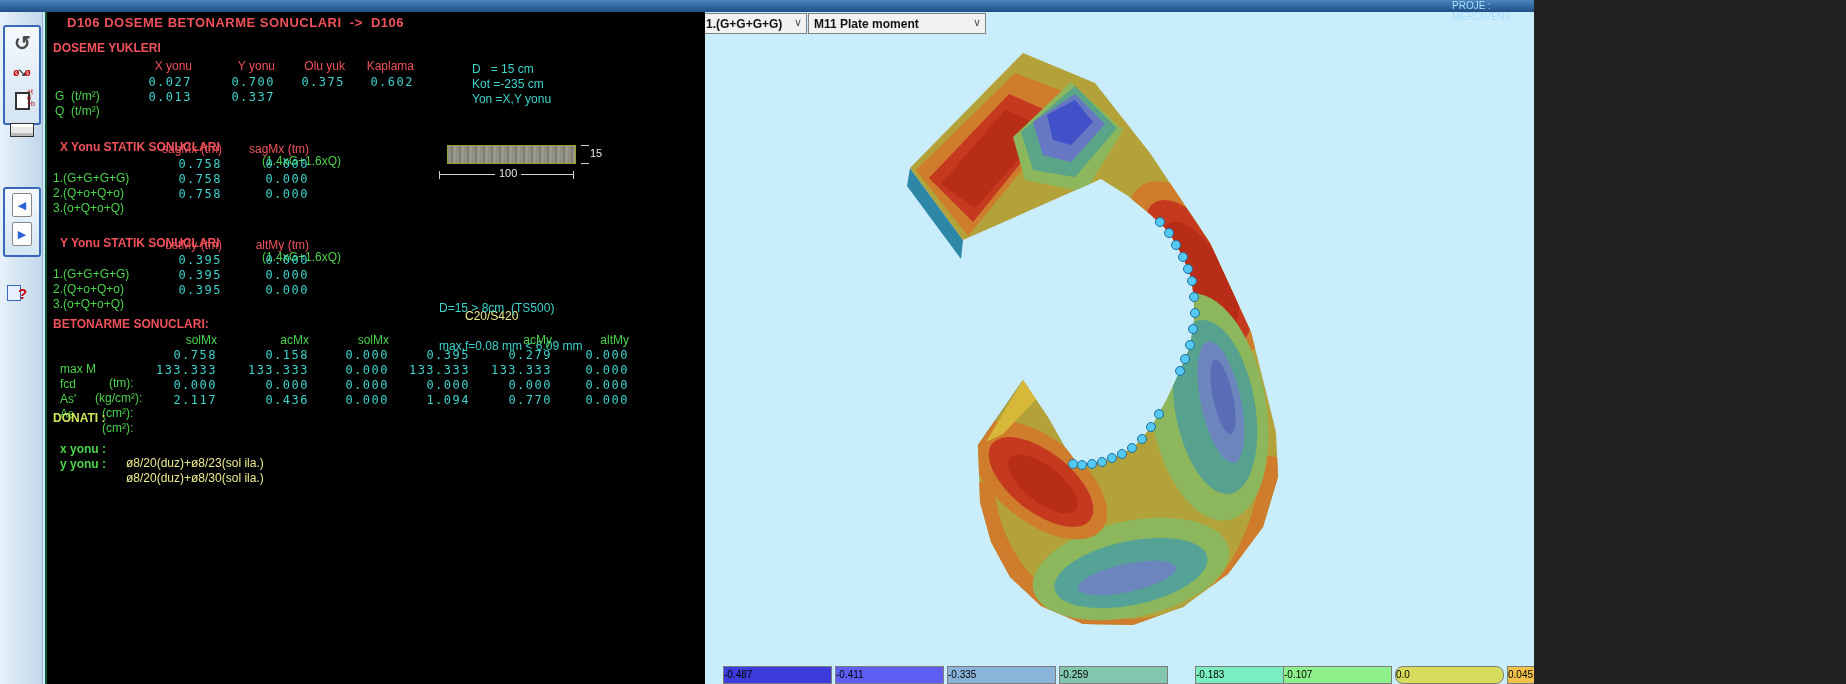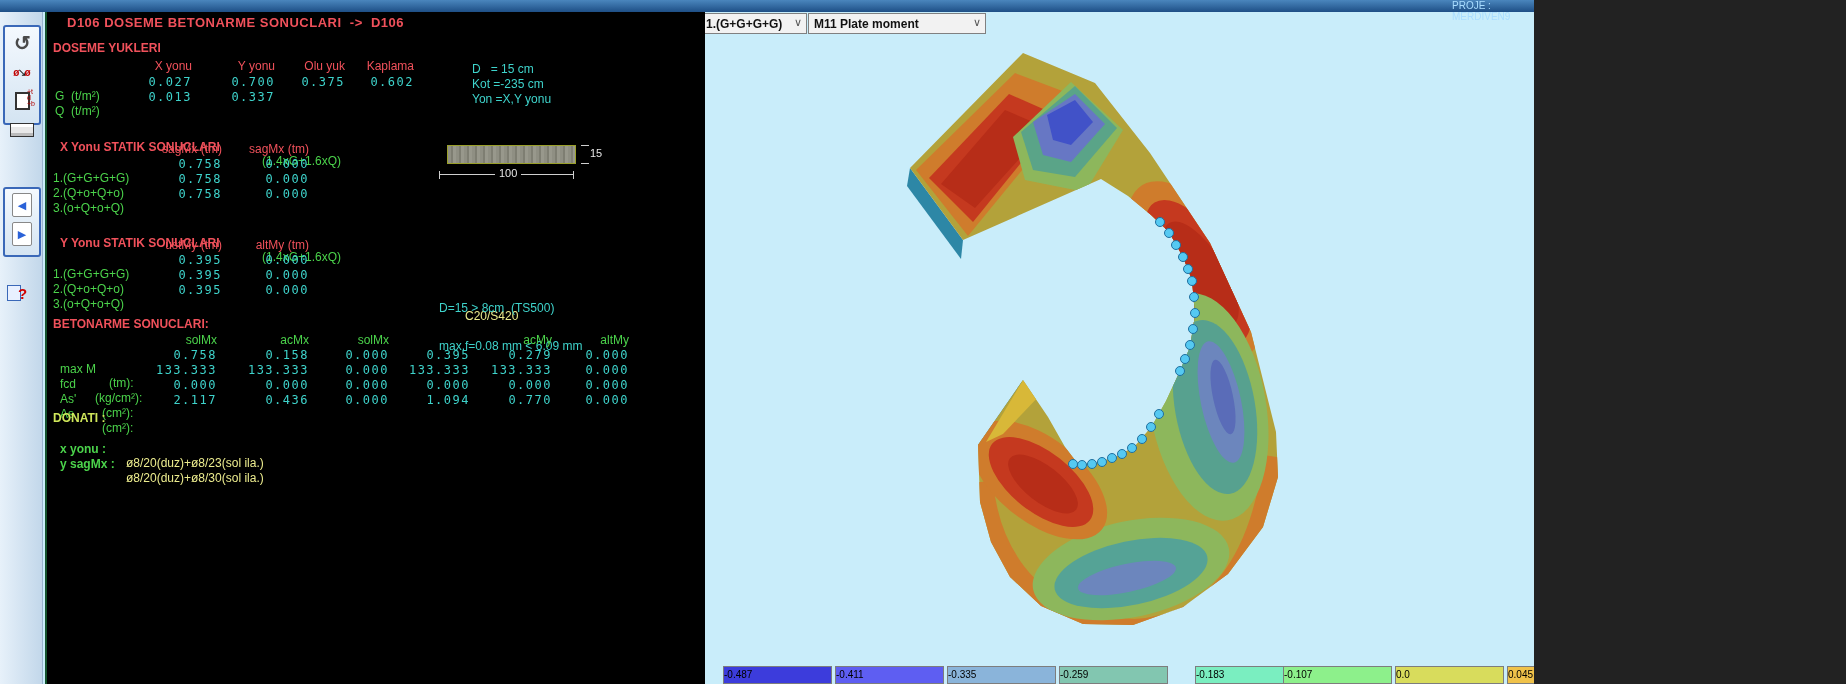--- a/index.html
+++ b/index.html
@@ -250,21 +250,21 @@
       <span class="vc dc5 cyan num">0.770</span>
       <span class="vc dc6 cyan num">0.000</span>
     </div>
 
     <div class="prow" style="top:399px;"><span class="lab ygreen bold" style="left:6px;">DONATI :</span></div>
     <div class="prow" style="top:416px;">
       <span class="lab green bold" style="left:13px;">x yonu :</span>
       <span class="lab yellow" style="left:79px;">ø8/20(duz)+ø8/23(sol ila.)</span>
     </div>
     <div class="prow" style="top:431px;">
-      <span class="lab green bold" style="left:13px;">y sagMx :</span>
+      <span class="lab green bold" style="left:13px;">y yonu :</span>
       <span class="lab yellow" style="left:79px;">ø8/20(duz)+ø8/30(sol ila.)</span>
     </div>
   </div>
 
   <div class="viewport">
     <svg width="1143" height="672" viewBox="0 0 1143 672">
       <defs>
         <clipPath id="slabClip">
           <path d="M207,156 L320,41 L392,71
                    L447,141 L507,231 L548,320 L573,420 L575,465 L560,515 L525,562 L480,595 L430,613 L380,612 L338,594 L307,565 L288,530 L277,490 L275,433
@@ -349,20 +349,20 @@
     </div>
 
     
     <div class="legend">
       <div class="lgbox" style="left: 0px; background: rgb(60, 60, 220);">-0.487</div>
       <div class="lgbox" style="left: 112px; background: rgb(94, 94, 242);">-0.411</div>
       <div class="lgbox" style="left: 224px; background: rgb(138, 180, 218);">-0.335</div>
       <div class="lgbox" style="left: 336px; background: rgb(130, 198, 176);">-0.259</div>
       <div class="lgbox" style="left: 448px; background: rgb(122, 238, 192); margin-left: 24px;">-0.183</div>
       <div class="lgbox" style="left: 560px; background: rgb(141, 240, 139);">-0.107</div>
-      <div class="lgbox" style="left: 672px; background: rgb(216, 220, 92);">0.0</div>
+      <div class="lgbox" style="left: 672px; background: rgb(216, 220, 92); border-radius: 8px;">0.0</div>
       <div class="lgbox" style="left: 784px; background: rgb(240, 194, 74);">0.045</div>
       <div class="lgbox" style="left: 896px; background: rgb(249, 144, 60);">0.121</div>
       <div class="lgbox" style="left: 1008px; background: rgb(245, 50, 50);">0.197</div>
     </div>
   </div>
 
 </div>
 
 </body></html>

